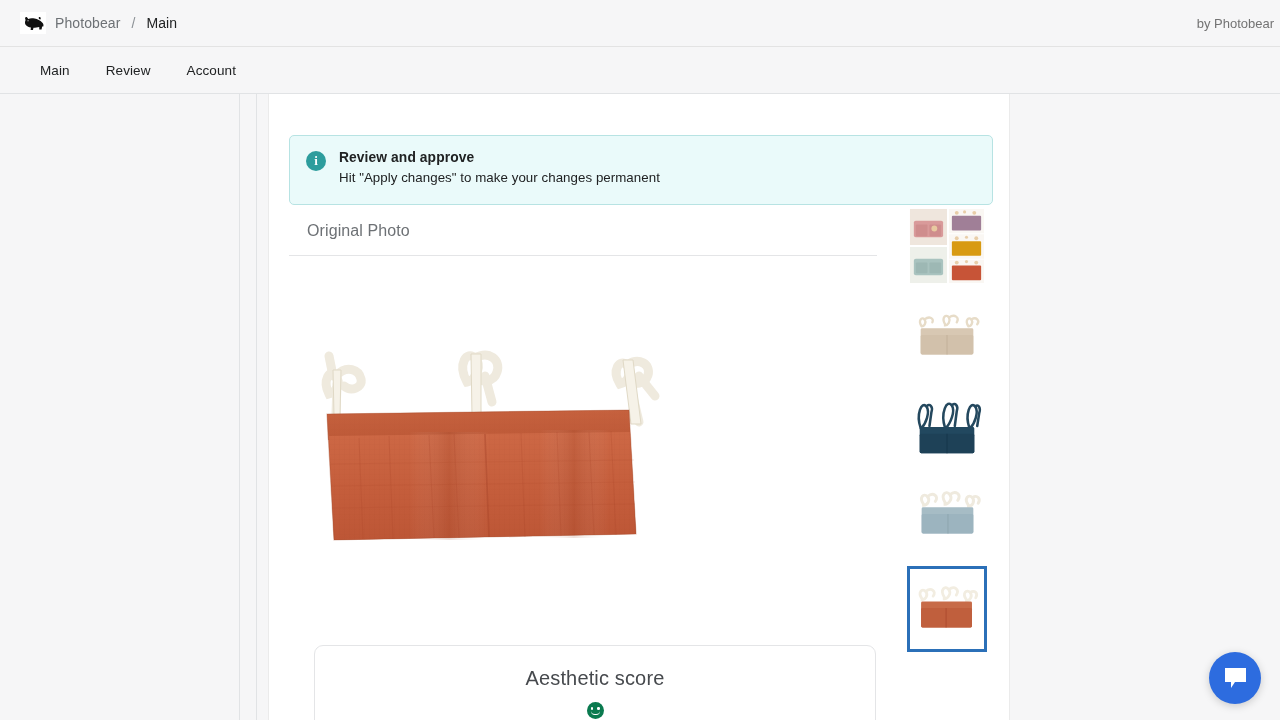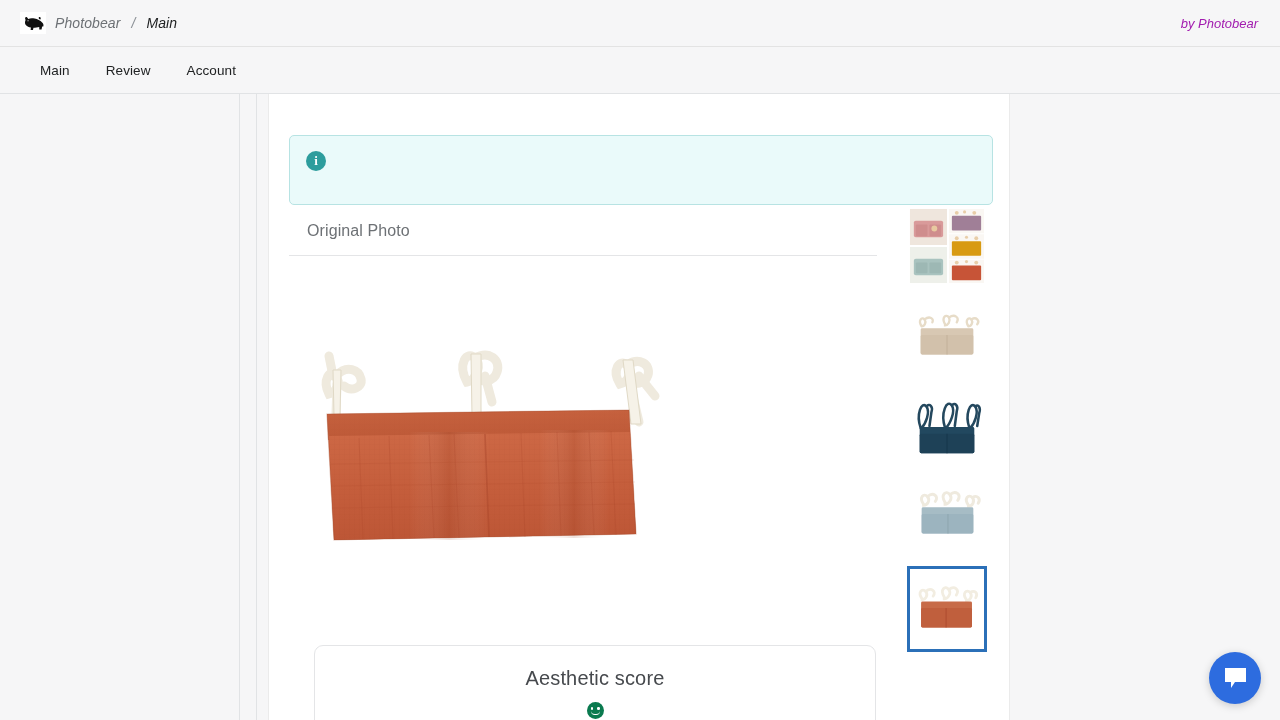--- a/index.html
+++ b/index.html
@@ -10,36 +10,36 @@
     font-family: "Liberation Sans", sans-serif;
     -webkit-font-smoothing: antialiased;
   }
 
   
   .topbar {
     position: absolute; top: 0; left: 0;
     width: 1280px; height: 47px;
     background: #f6f6f7;
     border-bottom: 1px solid #e3e3e3;
-    display: flex; align-items: center; font-style: italic;
+    display: flex; align-items: center;
   }
   .brand { display: flex; align-items: center; padding-left: 20px; gap: 9px; }
   .bear-logo {
     width: 26px; height: 22px;
     background: #fff;
     display: flex; align-items: center; justify-content: center;
     font-size: 17px; line-height: 1; color: #000;
   }
   .bear-glyph { display:block; transform: scaleX(1.15); }
   .crumb-root { font-size: 14px; color: #6d7175; letter-spacing: .1px; }
   .crumb-sep { font-size: 14px; color: #8c9196; margin: 0 2px; }
   .crumb-current { font-size: 14px; color: #202223; letter-spacing: .1px; }
   .byline {
-    margin-left: auto; padding-right: 22px;
-    font-size: 13px; color: #a21caf;
+    margin-left: auto; padding-right: 6px;
+    font-size: 13px; color: #737373;
   }
 
   
   .subnav {
     position: absolute; top: 47px; left: 0;
     width: 1280px; height: 47px;
     background: #f6f6f7;
     border-bottom: 1px solid #e1e3e5;
     display: flex; align-items: center;
     padding-left: 40px; gap: 36px;
@@ -232,20 +232,24 @@
   </div>
 
   <div class="right-rail"></div>
 
   <div class="card">
 
     <div class="intro-text">to replace your existing photos on your store with the new ones.</div>
 
     <div class="banner">
       <div class="info-icon">i</div>
+      <div class="banner-body">
+        <div class="banner-title">Review and approve</div>
+        <div class="banner-sub">Hit "Apply changes" to make your changes permanent</div>
+      </div>
     </div>
 
     <div class="tabs">
       <div class="tab">Original Photo</div>
     </div>
 
     <div class="hero">
       <svg viewBox="0 0 588 368" aria-hidden="true">
         <defs>
           <linearGradient id="terra" x1="0" y1="0" x2="0" y2="1">

